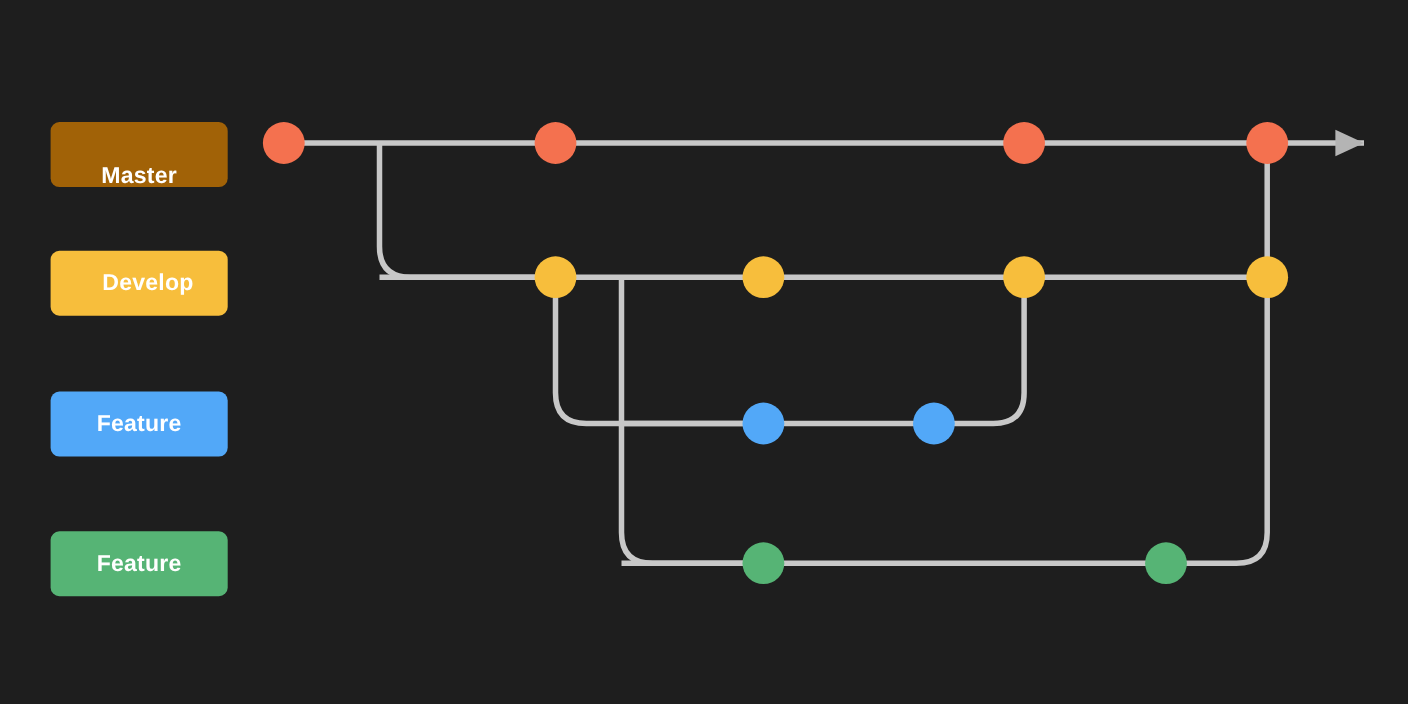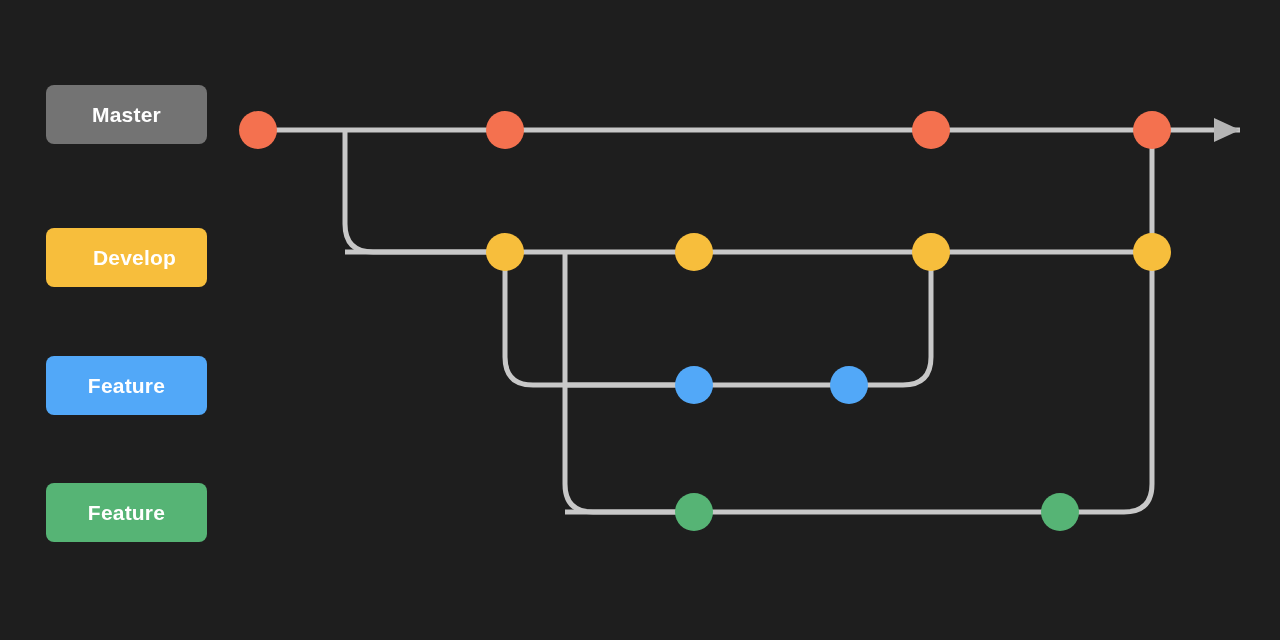--- a/index.html
+++ b/index.html
@@ -78,21 +78,21 @@
         <circle cx="694" cy="252" r="19" fill="#f7be3c"></circle>
         <circle cx="931" cy="252" r="19" fill="#f7be3c"></circle>
         <circle cx="1152" cy="252" r="19" fill="#f7be3c"></circle>
         <circle cx="694" cy="385" r="19" fill="#52a8f8"></circle>
         <circle cx="849" cy="385" r="19" fill="#52a8f8"></circle>
         <circle cx="694" cy="512" r="19" fill="#56b475"></circle>
         <circle cx="1060" cy="512" r="19" fill="#56b475"></circle>
       </g>
   </svg>
 
-  <div class="legend" id="lg0" style="background: #737373; top: 85px;">
+  <div class="legend" id="lg0" style="background: #a16207; top: 111px; align-items: flex-end;">
     <span class="legend-label">Master</span>
   </div>
   <div class="legend" id="lg1" style="background: rgb(247, 190, 60); top: 227.5px; padding-left: 16px;">
     <span class="legend-label">Develop</span>
   </div>
   <div class="legend" id="lg2" style="background: rgb(82, 168, 248); top: 355.5px;">
     <span class="legend-label">Feature</span>
   </div>
   <div class="legend" id="lg3" style="background: rgb(86, 180, 117); top: 482.5px;">
     <span class="legend-label">Feature</span>

